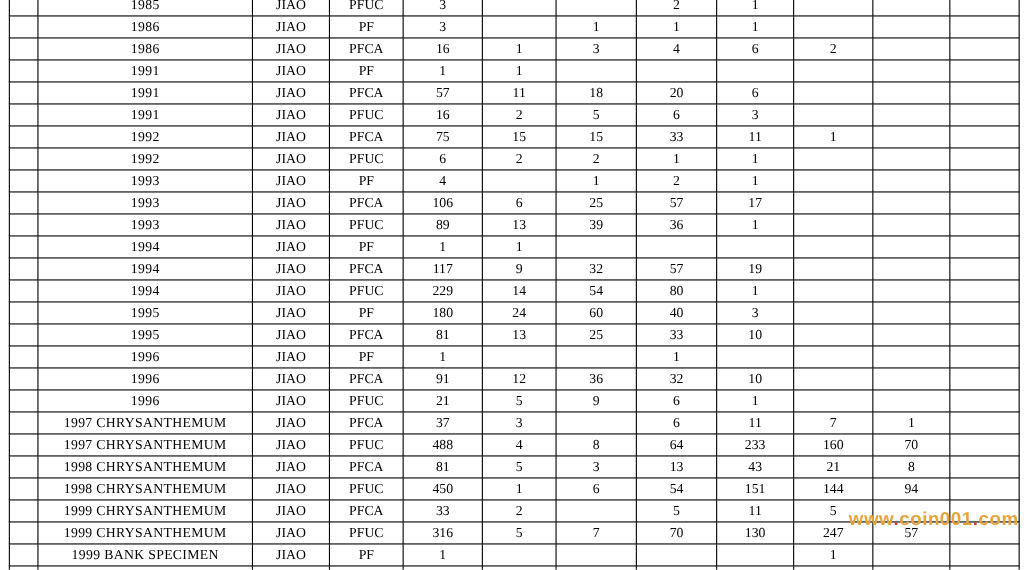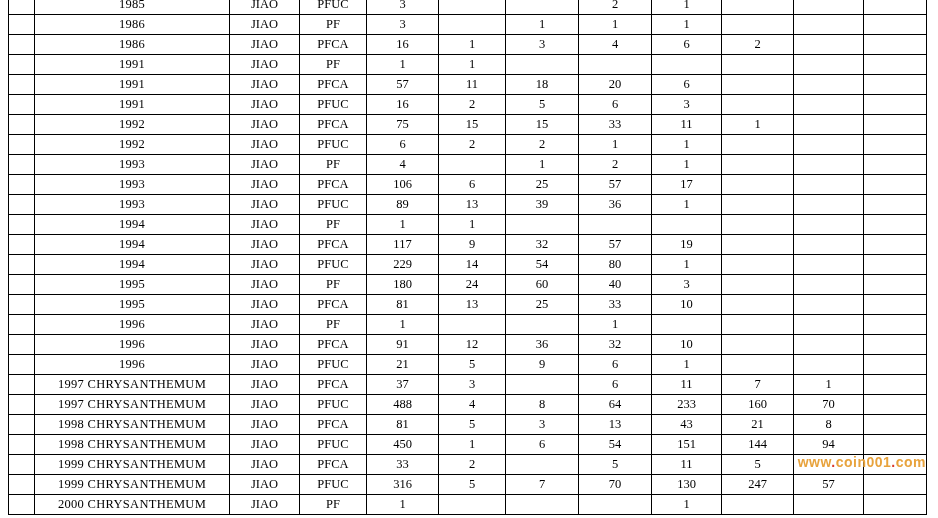--- a/index.html
+++ b/index.html
@@ -51,23 +51,23 @@
   col.c10 { width: 70px; }
   col.c11 { width: 63px; }
   
   td.desc { text-align: center; letter-spacing: 0.3px; }
   td.denom { text-align: left; padding-left: 6px; }
   td.grade { text-align: center; }
   td.num { text-align: center; }
   .watermark {
     position: absolute;
     right: 12px;
-    bottom: 42px;
+    bottom: 30px;
     font-family: "Liberation Sans", sans-serif;
-    font-size: 14px;
+    font-size: 17px;
     font-weight: bold;
     color: #e8a33d;
     letter-spacing: 0.5px;
     pointer-events: none;
   }
   .watermark .dot {
     color: #d93a2b;
   }
 </style>
 </head>
@@ -436,20 +436,34 @@
           <td class="num">5</td>
           <td class="num">7</td>
           <td class="num">70</td>
           <td class="num">130</td>
           <td class="num">247</td>
           <td class="num">57</td>
           <td class="num"></td>
         </tr>
         <tr>
           <td></td>
+          <td class="desc">1999 BANK SPECIMEN</td>
+          <td class="denom">JIAO</td>
+          <td class="grade">PF</td>
+          <td class="num">1</td>
+          <td class="num"></td>
+          <td class="num"></td>
+          <td class="num"></td>
+          <td class="num"></td>
+          <td class="num">1</td>
+          <td class="num"></td>
+          <td class="num"></td>
+        </tr>
+        <tr>
+          <td></td>
           <td class="desc">2000 CHRYSANTHEMUM</td>
           <td class="denom">JIAO</td>
           <td class="grade">PF</td>
           <td class="num">1</td>
           <td class="num"></td>
           <td class="num"></td>
           <td class="num"></td>
           <td class="num">1</td>
           <td class="num"></td>
           <td class="num"></td>

